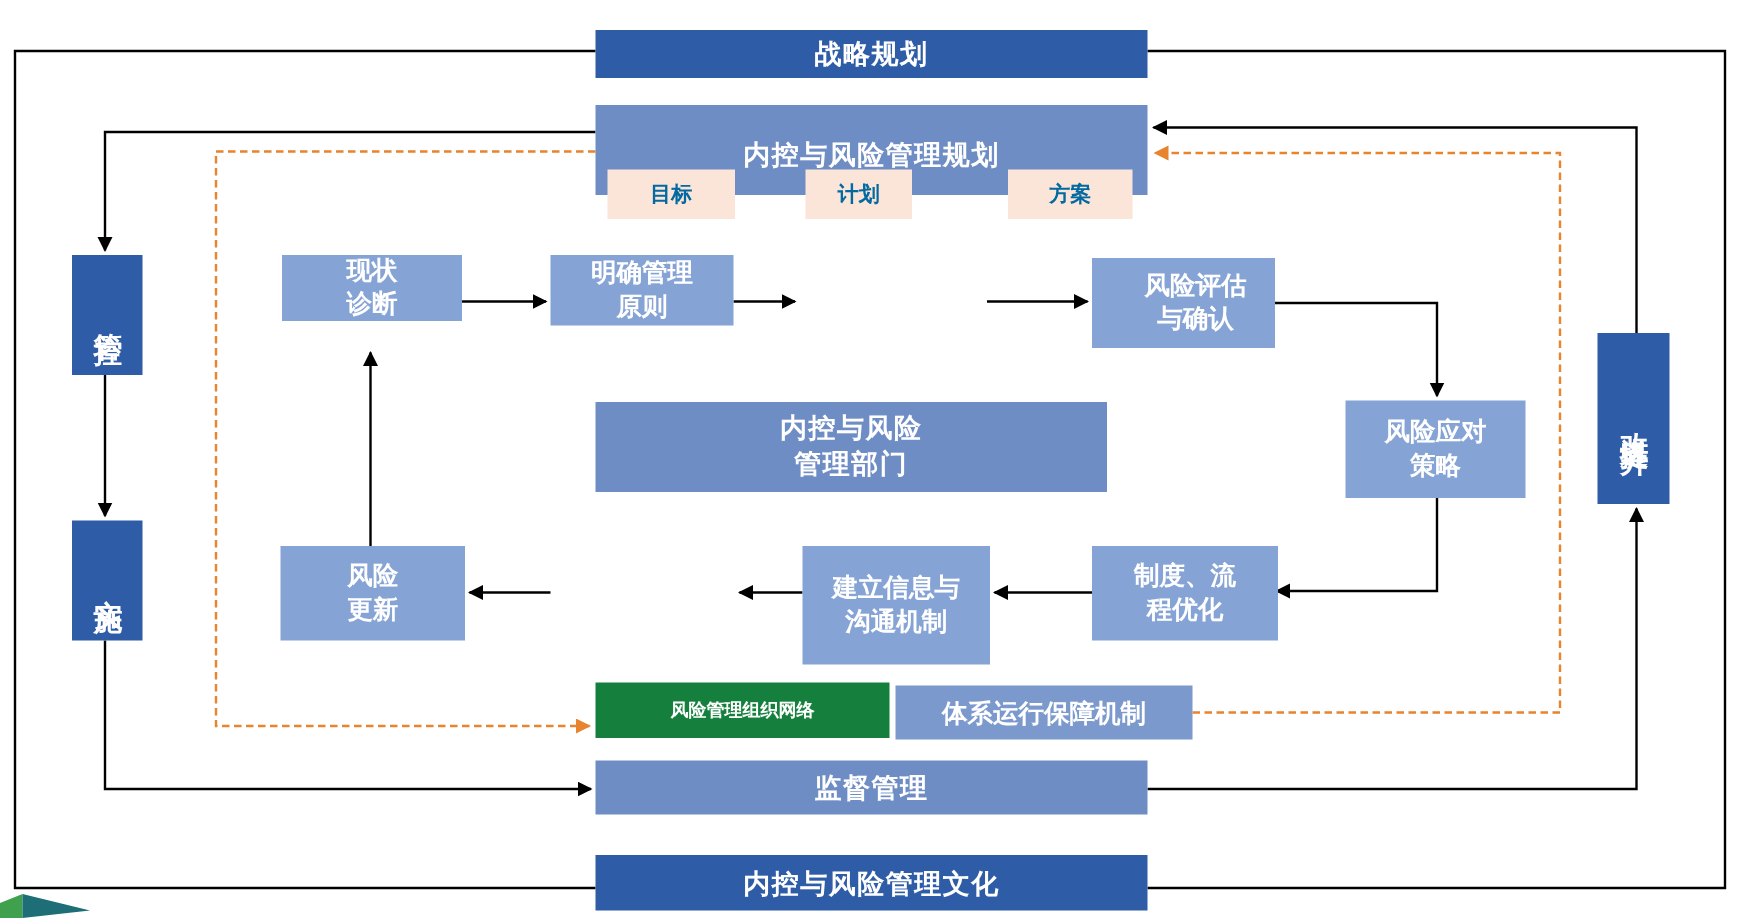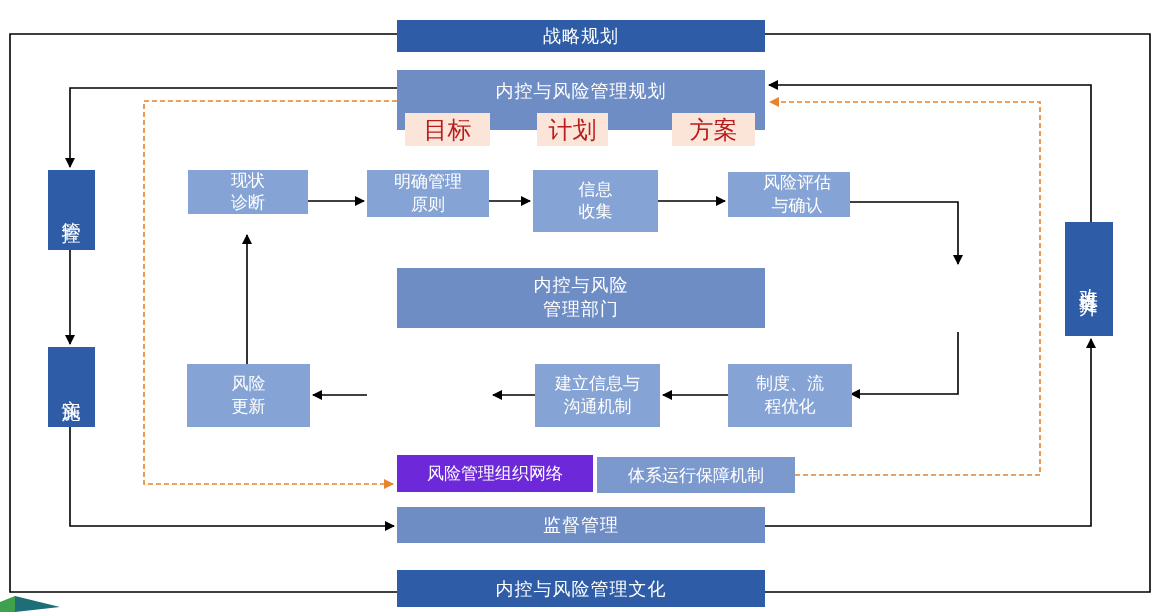--- a/index.html
+++ b/index.html
@@ -1,30 +1,30 @@
 <!DOCTYPE html>
 <html><head>
 <meta charset="utf-8">
 <style>
   html,body{margin:0;padding:0;background:#fff;}
   #canvas{position:relative;width:1159px;height:612px;background:#fff;overflow:hidden;
           font-family:"Liberation Sans","DejaVu Sans",sans-serif;}
   #lines{position:absolute;left:0;top:0;z-index:0;}
   .box{position:absolute;display:flex;align-items:center;justify-content:center;
-       box-sizing:border-box;color:#fff;font-weight:normal;text-align:center;z-index:1;}
+       box-sizing:border-box;color:#fff;font-weight:bold;text-align:center;z-index:1;}
   .dark{background:#2E5CA6;}
   .med{background:#6F8DC5;}
   .flow{background:#85A3D4;font-size:17px;}
-  .org{background:#6d28d9;font-size:17px;}
+  .org{background:#15803d;font-size:12px;}
   .sys{background:#7C99CE;font-size:17px;}
-  .peach{background:#FBE5D8;color:#b91c1c;z-index:2;font-size:24px;}
+  .peach{background:#FBE5D8;color:#0369a1;z-index:2;font-size:14px;}
   .bar{font-size:18px;letter-spacing:1px;}
   .pre{white-space:pre-line;line-height:1.32;}
   .vert{writing-mode:vertical-rl;text-orientation:upright;font-size:19px;letter-spacing:3px;line-height:1;}
-  .topalign{align-items:flex-start;padding-top:9px;}
+  .topalign{align-items:flex-start;padding-top:21px;}
 </style>
 </head>
 <body>
 
 <div id="canvas">
 
   <svg id="lines" width="1159" height="612" viewBox="0 0 1159 612">
     <defs>
       <marker id="ab" markerWidth="11" markerHeight="11" refX="9" refY="5" orient="auto" markerUnits="userSpaceOnUse">
         <path d="M0,0 L10,5 L0,10 Z" fill="#000"></path>
@@ -72,32 +72,32 @@
 
   <div class="box dark vert" style="left:48px;top:170px;width:47px;height:80px;">管控</div>
   <div class="box dark vert" style="left:48px;top:347px;width:47px;height:80px;">实施</div>
 
   <div class="box dark vert" style="left:1065px;top:222px;width:48px;height:114px;">改进提升</div>
 
   <div class="box flow pre" style="left:188px;top:170px;width:120px;height:44px;">现状
 诊断</div>
   <div class="box flow pre" style="left:367px;top:170px;width:122px;height:47px;">明确管理
 原则</div>
-  <div class="box flow pre" style="left:533px;top:170px;width:125px;height:62px;">信息
-收集</div>
-  <div class="box flow pre" style="left:728px;top:172px;width:122px;height:45px;padding-left:16px;">风险评估
+  <div class="box flow pre" style="left:728px;top:172px;width:122px;height:60px;padding-left:16px;">风险评估
 与确认</div>
 
+  <div class="box flow pre" style="left:897px;top:267px;width:120px;height:65px;">风险应对
+策略</div>
 
-  <div class="box med bar pre" style="left:397px;top:268px;width:368px;height:60px;">内控与风险
+  <div class="box med bar pre" style="left:397px;top:268px;width:341px;height:60px;">内控与风险
 管理部门</div>
 
   <div class="box flow pre" style="left:728px;top:364px;width:124px;height:63px;">制度、流
 程优化</div>
-  <div class="box flow pre" style="left:535px;top:364px;width:125px;height:63px;">建立信息与
+  <div class="box flow pre" style="left:535px;top:364px;width:125px;height:79px;">建立信息与
 沟通机制</div>
   <div class="box flow pre" style="left:187px;top:364px;width:123px;height:63px;">风险
 更新</div>
 
   <div class="box org" style="left:397px;top:455px;width:196px;height:37px;">风险管理组织网络</div>
   <div class="box sys" style="left:597px;top:457px;width:198px;height:36px;">体系运行保障机制</div>
 
   <div class="box med bar" style="left:397px;top:507px;width:368px;height:36px;">监督管理</div>
 
   <div class="box dark bar" style="left:397px;top:570px;width:368px;height:37px;">内控与风险管理文化</div>

